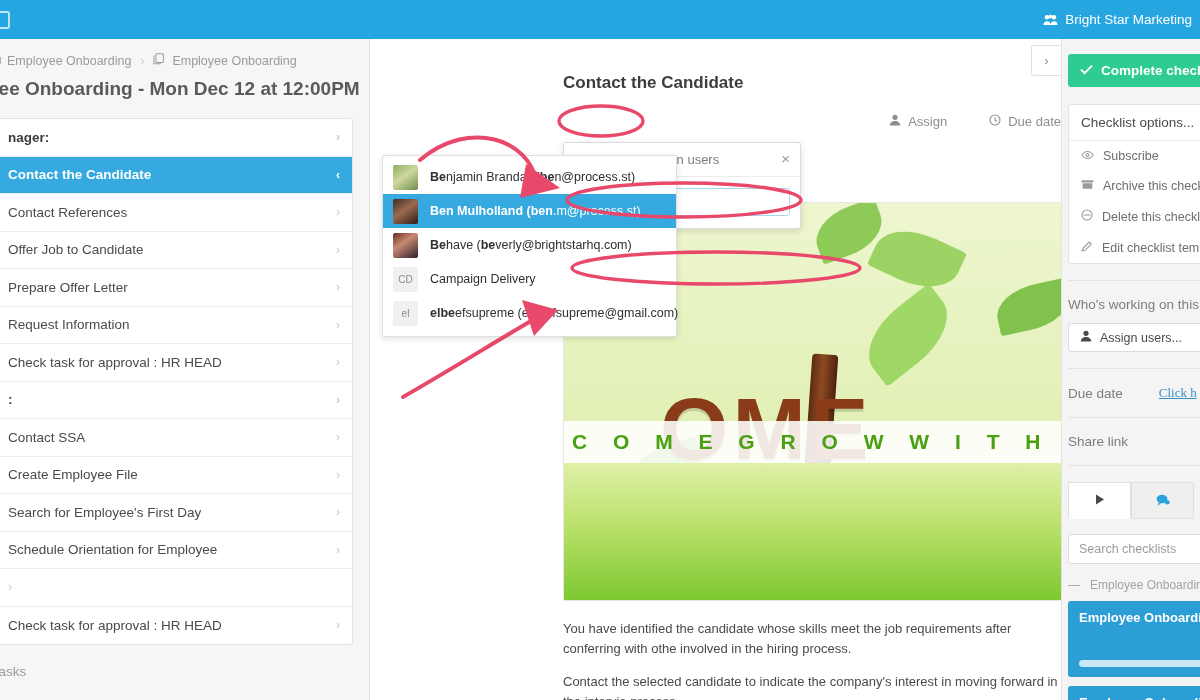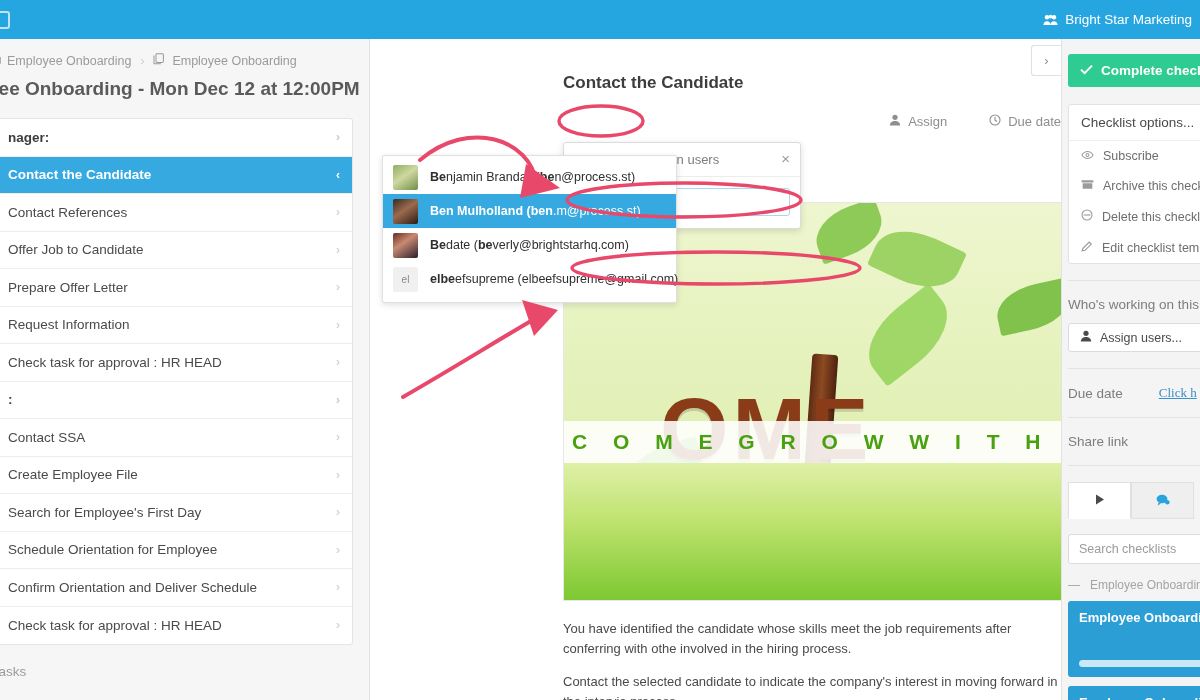--- a/index.html
+++ b/index.html
@@ -319,21 +319,20 @@
         </div>
         <div class="task">
           <span>Search for Employee's First Day</span>
           <span class="chev">›</span>
         </div>
         <div class="task">
           <span>Schedule Orientation for Employee</span>
           <span class="chev">›</span>
         </div>
         <div class="task">
-          <span>Confirm Orientation and Deliver Schedule</span>
           <span class="chev">›</span>
         </div>
         <div class="task">
           <span>Check task for approval : HR HEAD</span>
           <span class="chev">›</span>
         </div>
       </div>
 
     <div class="footer-tasks">l tasks</div>
   </div>
@@ -397,21 +396,25 @@
         <div class="res-item">
           <div class="avatar av1"></div>
           <span><span class="hl">Be</span><span>njamin Brandall (</span><span class="hl">be</span><span>n@process.st)</span></span>
         </div>
         <div class="res-item sel">
           <div class="avatar av2"></div>
           <span><span class="hl">Ben Mulholland (</span><span></span><span class="hl">ben</span><span>.m@process.st)</span></span>
         </div>
         <div class="res-item">
           <div class="avatar av3"></div>
-          <span><span class="hl">Be</span><span>date (</span><span class="hl">be</span><span>verly@brightstarhq.com)</span></span>
+          <span><span class="hl">Be</span><span>have (</span><span class="hl">be</span><span>verly@brightstarhq.com)</span></span>
+        </div>
+        <div class="res-item">
+          <div class="avatar ini">CD</div>
+          <span><span class="hl"></span><span>Campaign Delivery</span><span class="hl"></span><span></span></span>
         </div>
         <div class="res-item">
           <div class="avatar ini">el</div>
           <span><span class="hl">el</span><span></span><span class="hl">be</span><span>efsupreme (elbeefsupreme@gmail.com)</span></span>
         </div>
       </div>
   </div>
 
   <div class="collapse-tab">
     <span>›</span>

